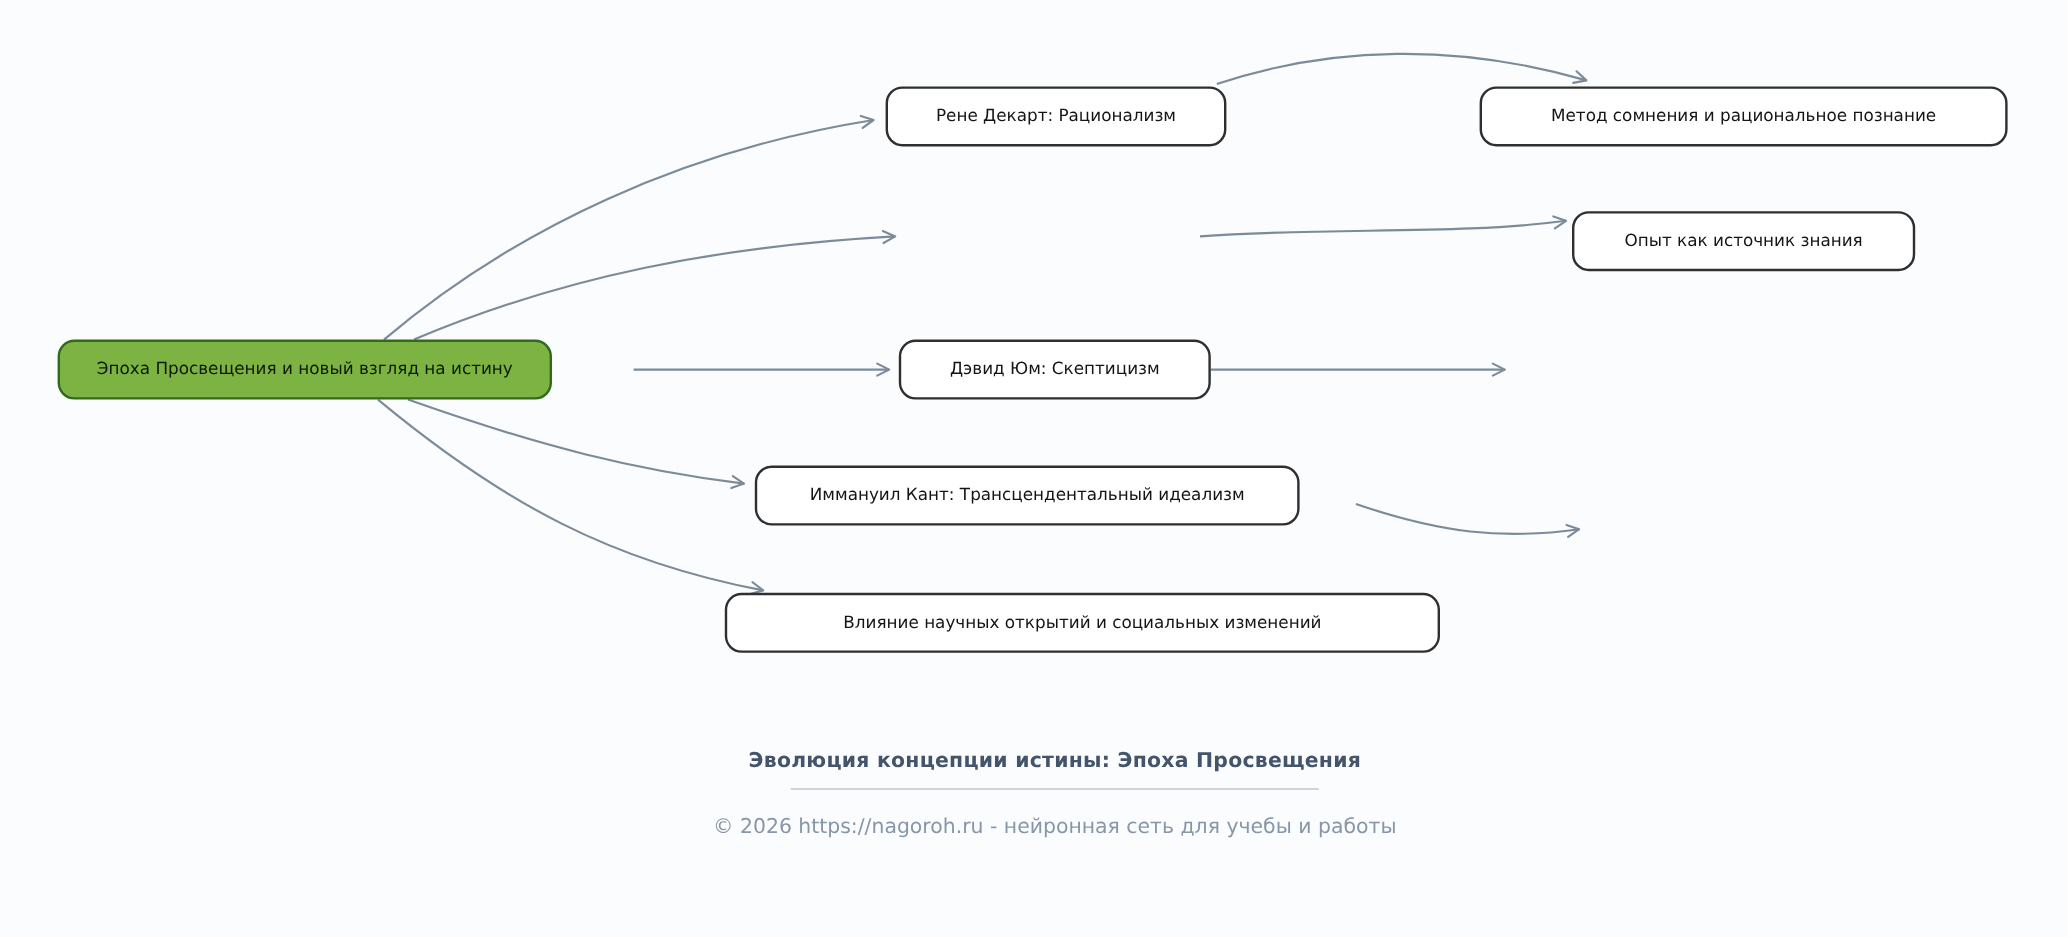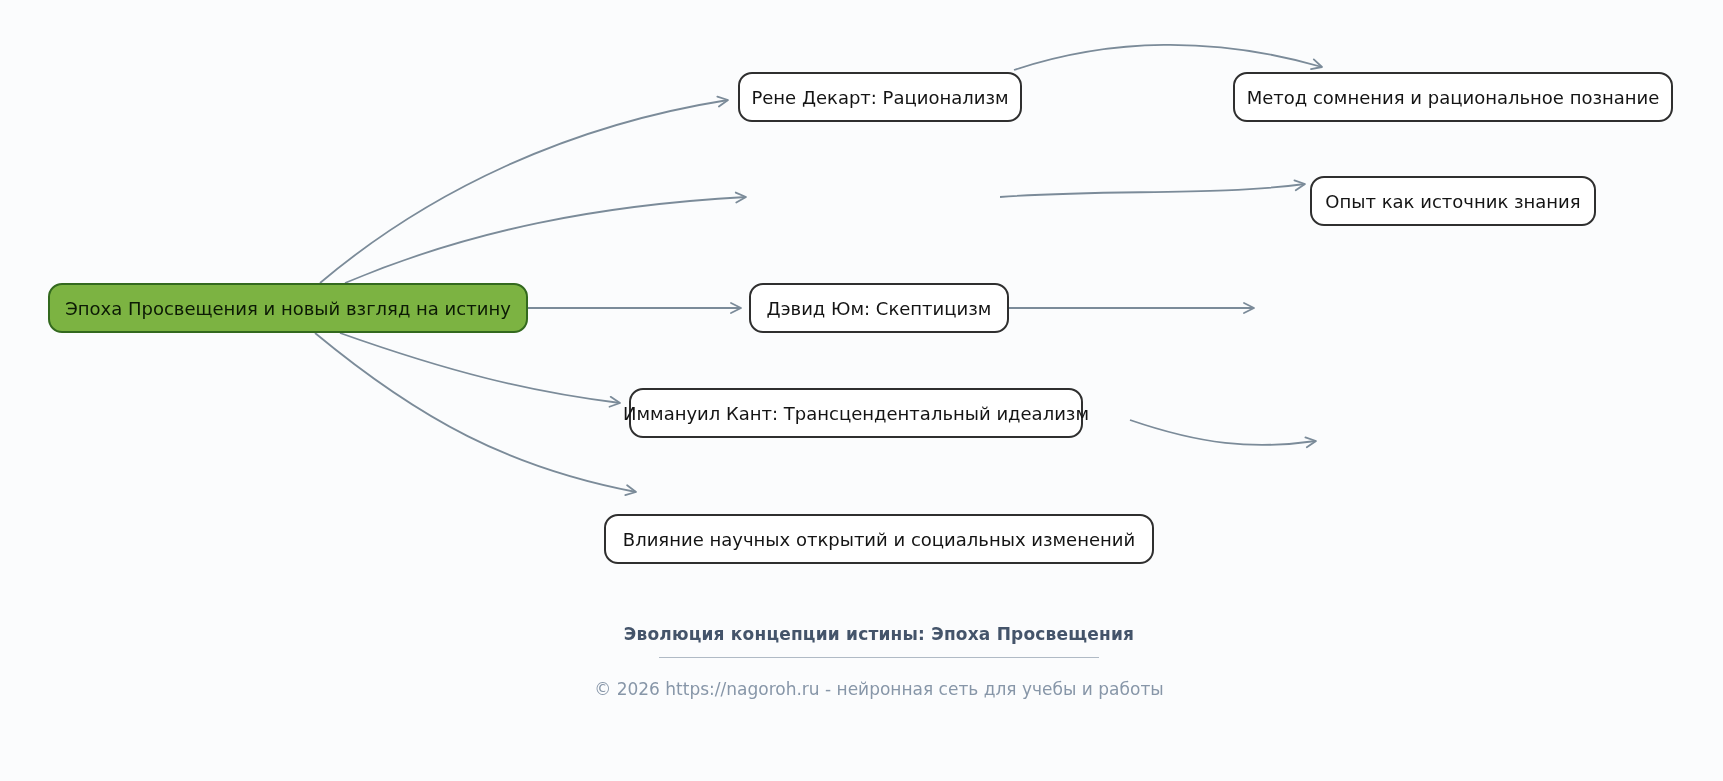--- a/index.html
+++ b/index.html
@@ -34,21 +34,21 @@
   .node{
     position:absolute;
     height:50px;
     box-sizing:border-box;
     display:flex;
     align-items:center;
     justify-content:center;
     background:var(--node-bg,#ffffff);
     border:2px solid var(--node-border,#2f2f2f);
     border-radius:14px;
-    font-size:18px;
+    font-size:14px;
     color:#141414;
     white-space:nowrap;
     padding:0 14px;
   }
   .node.root{
     background:var(--root-bg,#7cb342);
     border-color:var(--root-border,#33691e);
     color:#0c1a05;
   }
   .footer{
@@ -91,38 +91,38 @@
     <path class="edge" d="M 345 283 C 470 230, 600 205, 746 197" marker-end="url(#arrow)"></path>
     <path class="edge" d="M 528 308 L 741 308" marker-end="url(#arrow)"></path>
     <path class="edge" d="M 340 333 C 450 372, 530 392, 620 403" marker-end="url(#arrow)"></path>
     <path class="edge" d="M 315 333 C 420 420, 510 468, 636 492" marker-end="url(#arrow)"></path>
     <path class="edge" d="M 1014 70 C 1110 38, 1215 36, 1322 67" marker-end="url(#arrow)"></path>
     <path class="edge" d="M 1000 197 C 1110 189, 1215 196, 1305 184" marker-end="url(#arrow)"></path>
     <path class="edge" d="M 1009 308 L 1254 308" marker-end="url(#arrow)"></path>
     <path class="edge" d="M 1130 420 C 1200 444, 1252 450, 1316 441" marker-end="url(#arrow)"></path>
   </svg>
 
-  <div class="node root" style="left:48px; top:283px; width:480px;">
+  <div class="node root" style="left:48px; top:283px; width:412px;">
     <span>Эпоха Просвещения и новый взгляд на истину</span>
   </div>
 
   <div class="node" style="left:738px; top:72px; width:284px;">
     <span>Рене Декарт: Рационализм</span>
   </div>
 
 
   <div class="node" style="left:749px; top:283px; width:260px;">
     <span>Дэвид Юм: Скептицизм</span>
   </div>
 
   <div class="node" style="left:629px; top:388px; width:454px;">
     <span>Иммануил Кант: Трансцендентальный идеализм</span>
   </div>
 
-  <div class="node" style="left:604px; top:494px; width:550px;margin-top:20px;">
+  <div class="node" style="left:604px; top:494px; width:596px;">
     <span>Влияние научных открытий и социальных изменений</span>
   </div>
 
   <div class="node" style="left:1233px; top:72px; width:440px;">
     <span>Метод сомнения и рациональное познание</span>
   </div>
 
   <div class="node" style="left:1310px; top:176px; width:286px;justify-content:center;">
     <span>Опыт как источник знания</span>
   </div>

